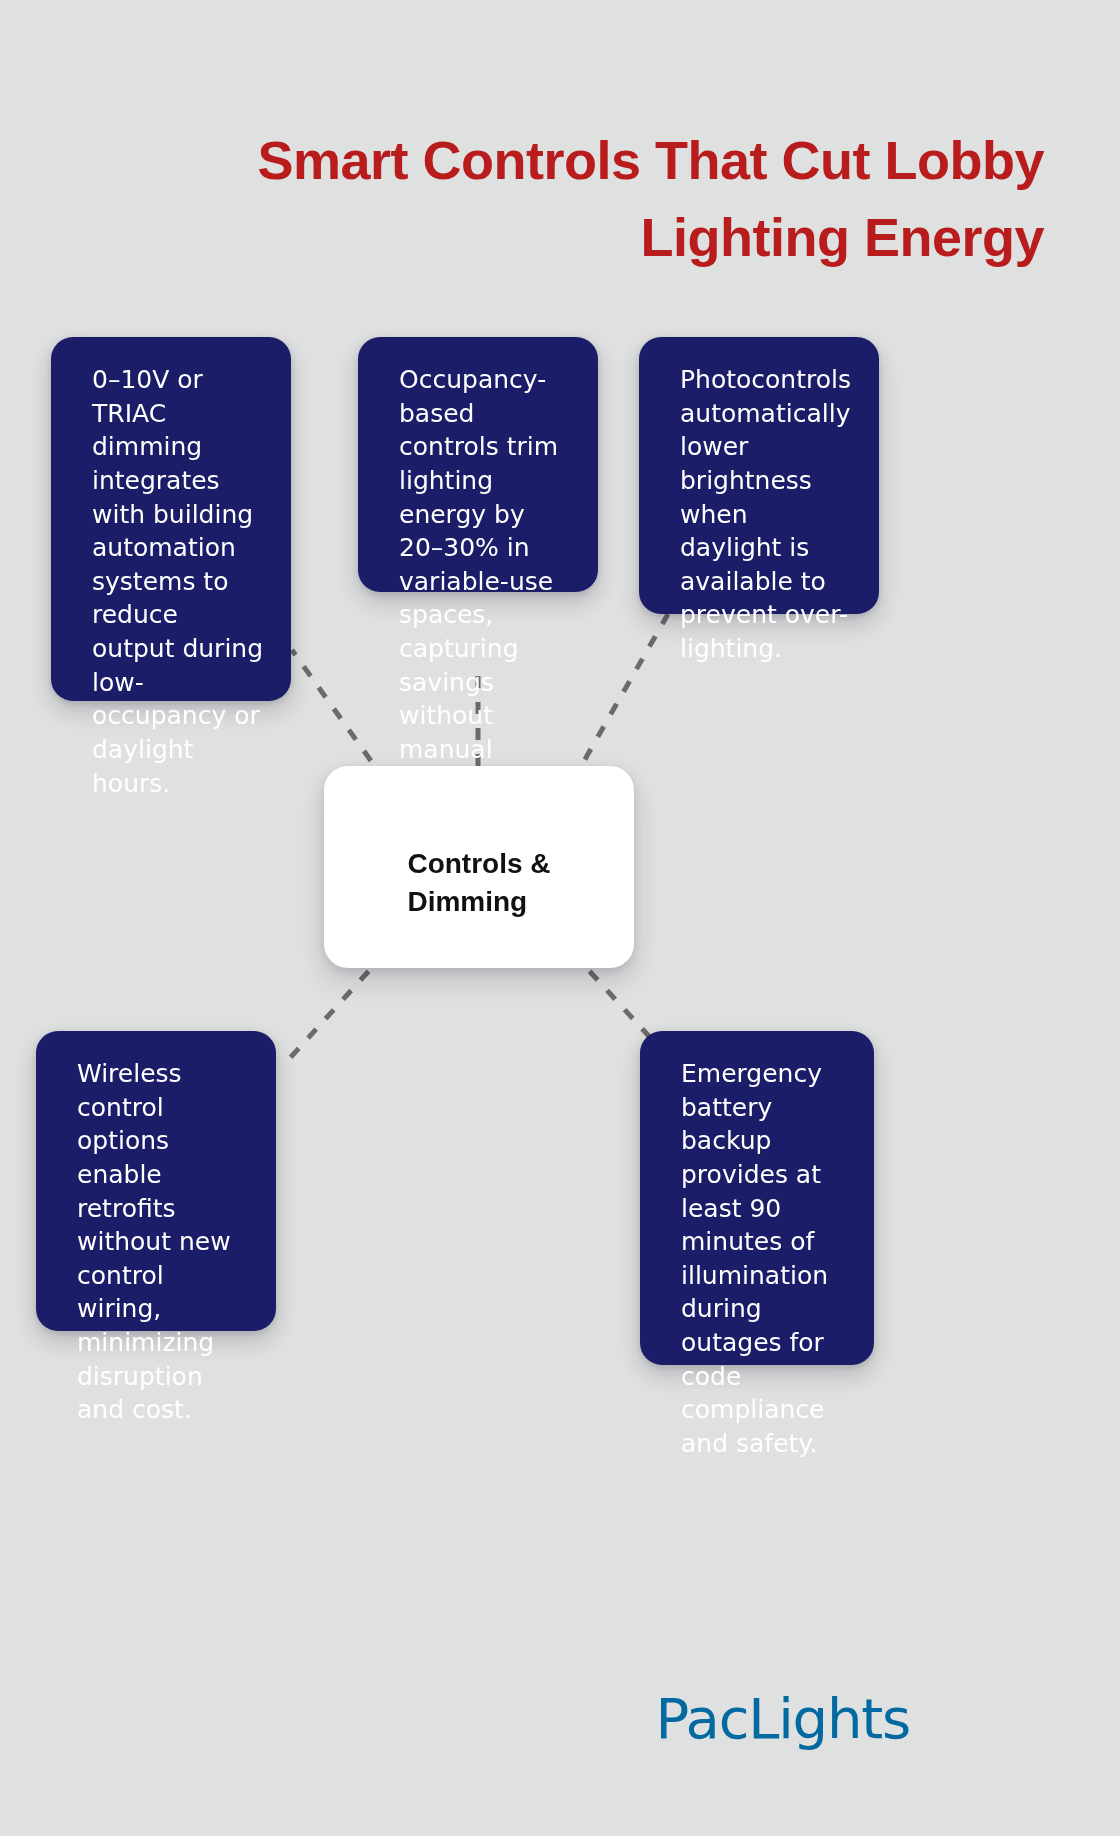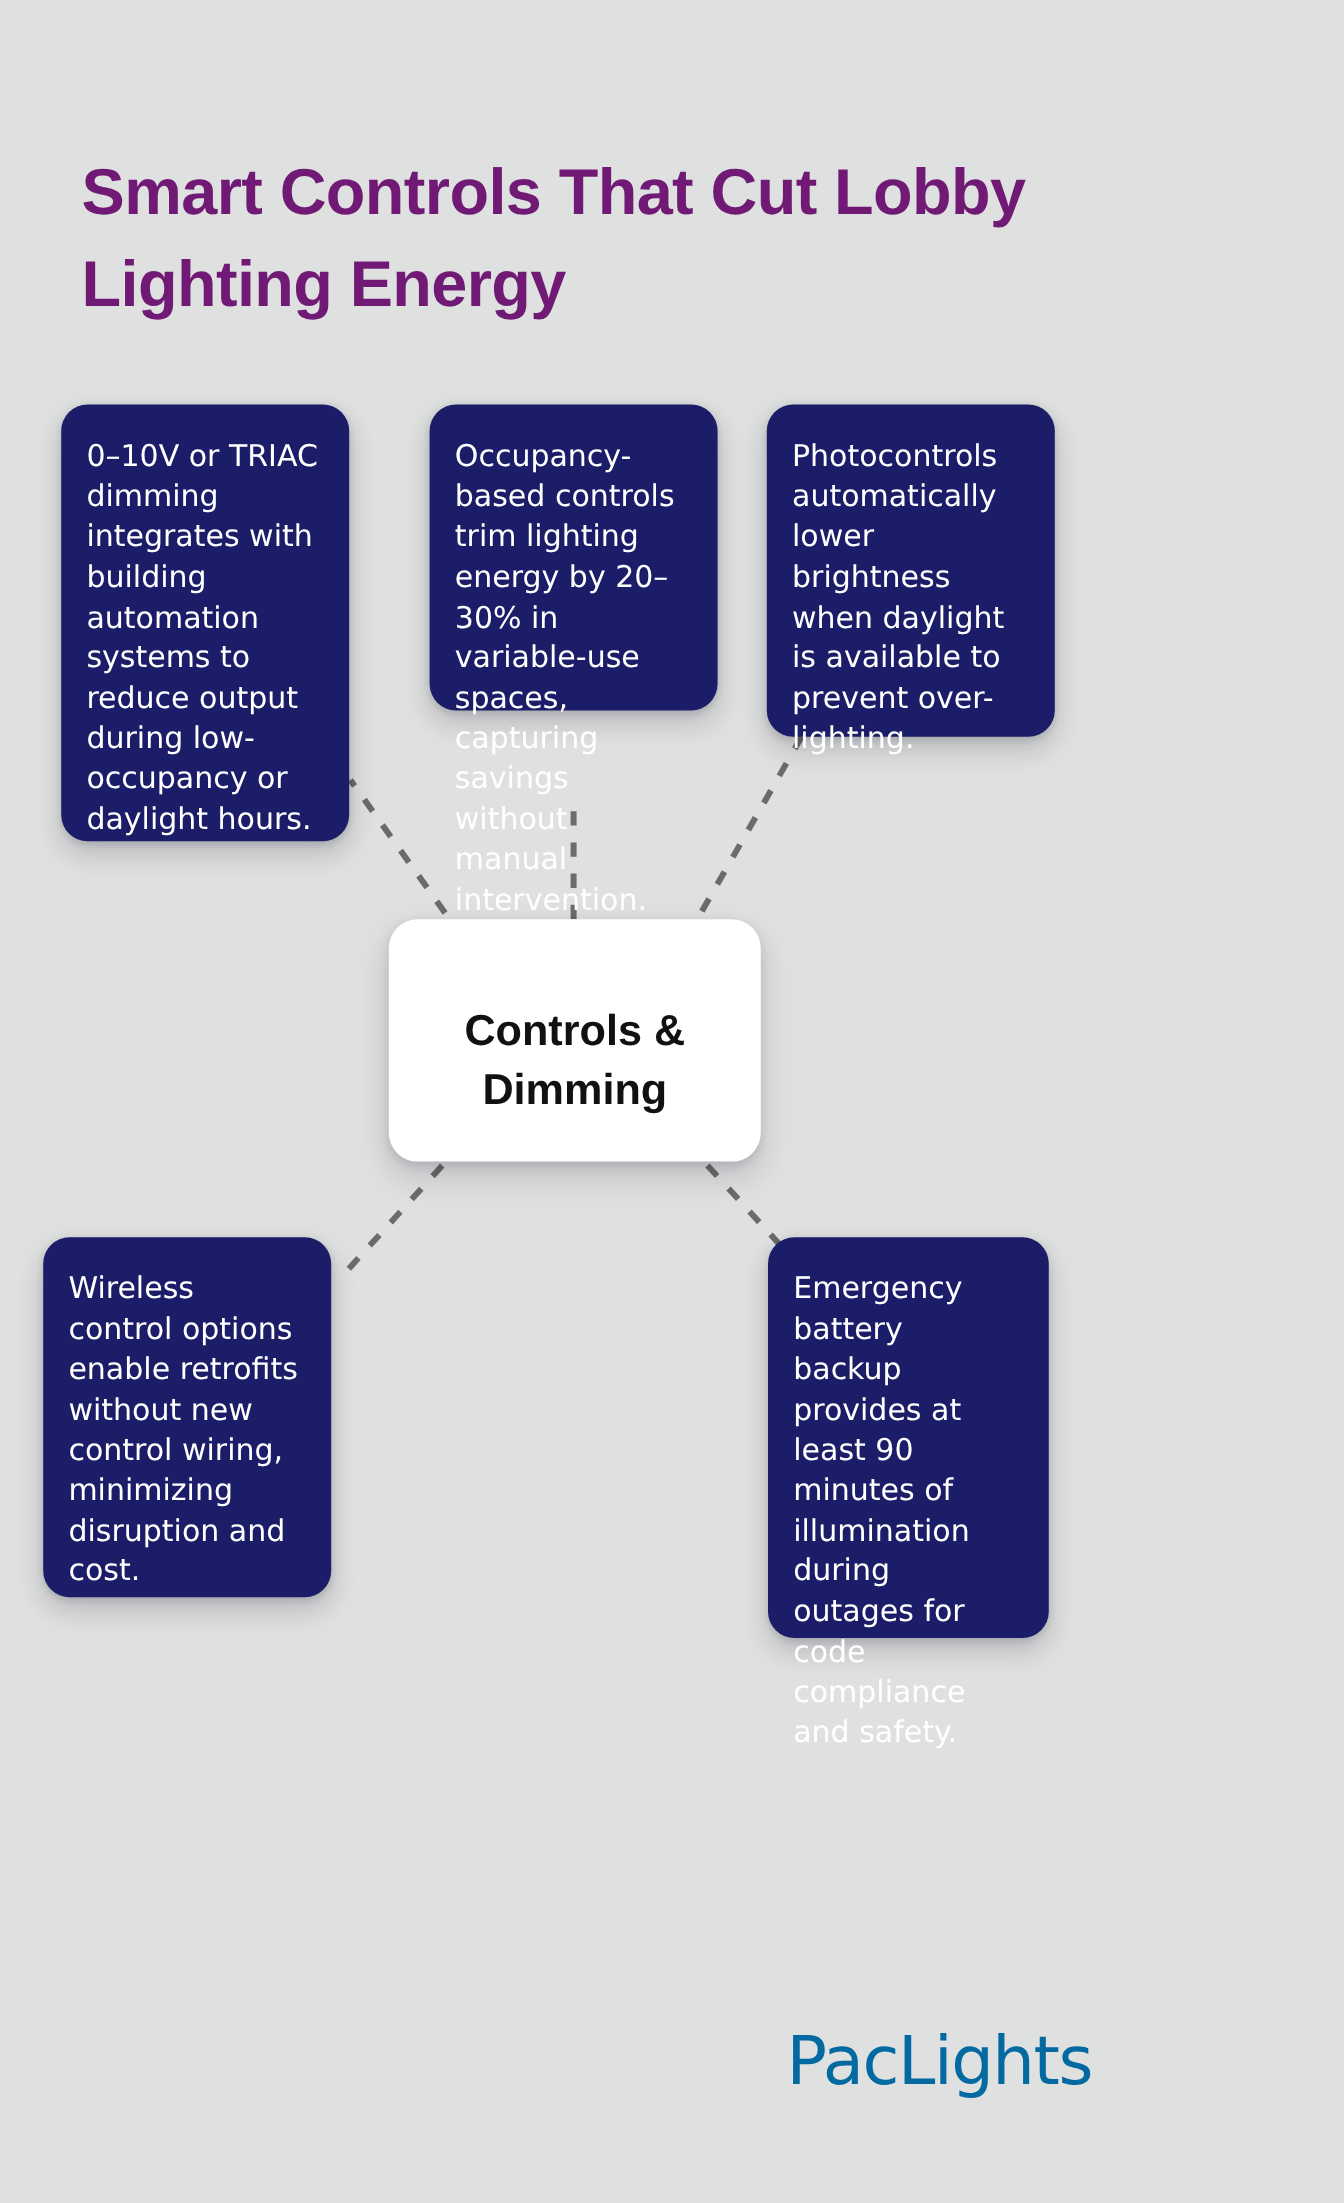--- a/index.html
+++ b/index.html
@@ -17,30 +17,30 @@
 
   #infographic {
     position: relative;
     width: 1120px;
     height: 1836px;
   }
 
   
   #page-title {
     position: absolute;
-    left: 68px;
+    left: 44px;
     top: 86px;
     width: 1000px;
-    text-align: left;
+    text-align: right;
     font-family: "Liberation Sans", "DejaVu Sans", sans-serif;
     font-weight: bold;
     font-size: 54px;
     line-height: 1.42;
     letter-spacing: -0.5px;
-    color: #701a75;
+    color: #b91c1c;
     white-space: pre-line;
   }
 
   
   #connectors {
     position: absolute;
     left: 0;
     top: 0;
     width: 1120px;
     height: 1836px;
@@ -50,21 +50,21 @@
   
   .node-card {
     position: absolute;
     box-sizing: border-box;
     background: #1c1d68;
     border-radius: 22px;
     color: #ffffff;
     font-family: "DejaVu Sans", "Liberation Sans", sans-serif;
     font-size: 25px;
     line-height: 1.345;
-    padding: 26px 24px 26px 21px;
+    padding: 26px 24px 26px 41px;
     box-shadow: 0 10px 22px rgba(20, 20, 40, 0.20),
                 0 2px 6px rgba(20, 20, 40, 0.12);
   }
 
   #card-dimming   { left: 51px;  top: 337px;  width: 240px; height: 364px; }
   #card-occupancy { left: 358px; top: 337px;  width: 240px; height: 255px; }
   #card-photo     { left: 639px; top: 337px;  width: 240px; height: 277px; }
   #card-wireless  { left: 36px;  top: 1031px; width: 240px; height: 300px; }
   #card-emergency { left: 640px; top: 1031px; width: 234px; height: 334px; }
 
@@ -79,24 +79,23 @@
     border-radius: 24px;
     display: flex;
     align-items: center;
     justify-content: center;
     box-shadow: 0 12px 26px rgba(20, 20, 40, 0.17),
                 0 3px 8px rgba(20, 20, 40, 0.10);
   }
   #center-hub-label {
     font-family: "Liberation Sans", "DejaVu Sans", sans-serif;
     font-weight: bold;
-    font-size: 36px;
+    font-size: 28px;
     line-height: 1.37;
     color: #111111;
-    text-align: center;
     white-space: pre-line;
     margin-top: 32px;
   }
 
   
   #brand-logo {
     position: absolute;
     left: 640px;
     top: 1686px;
     width: 270px;

